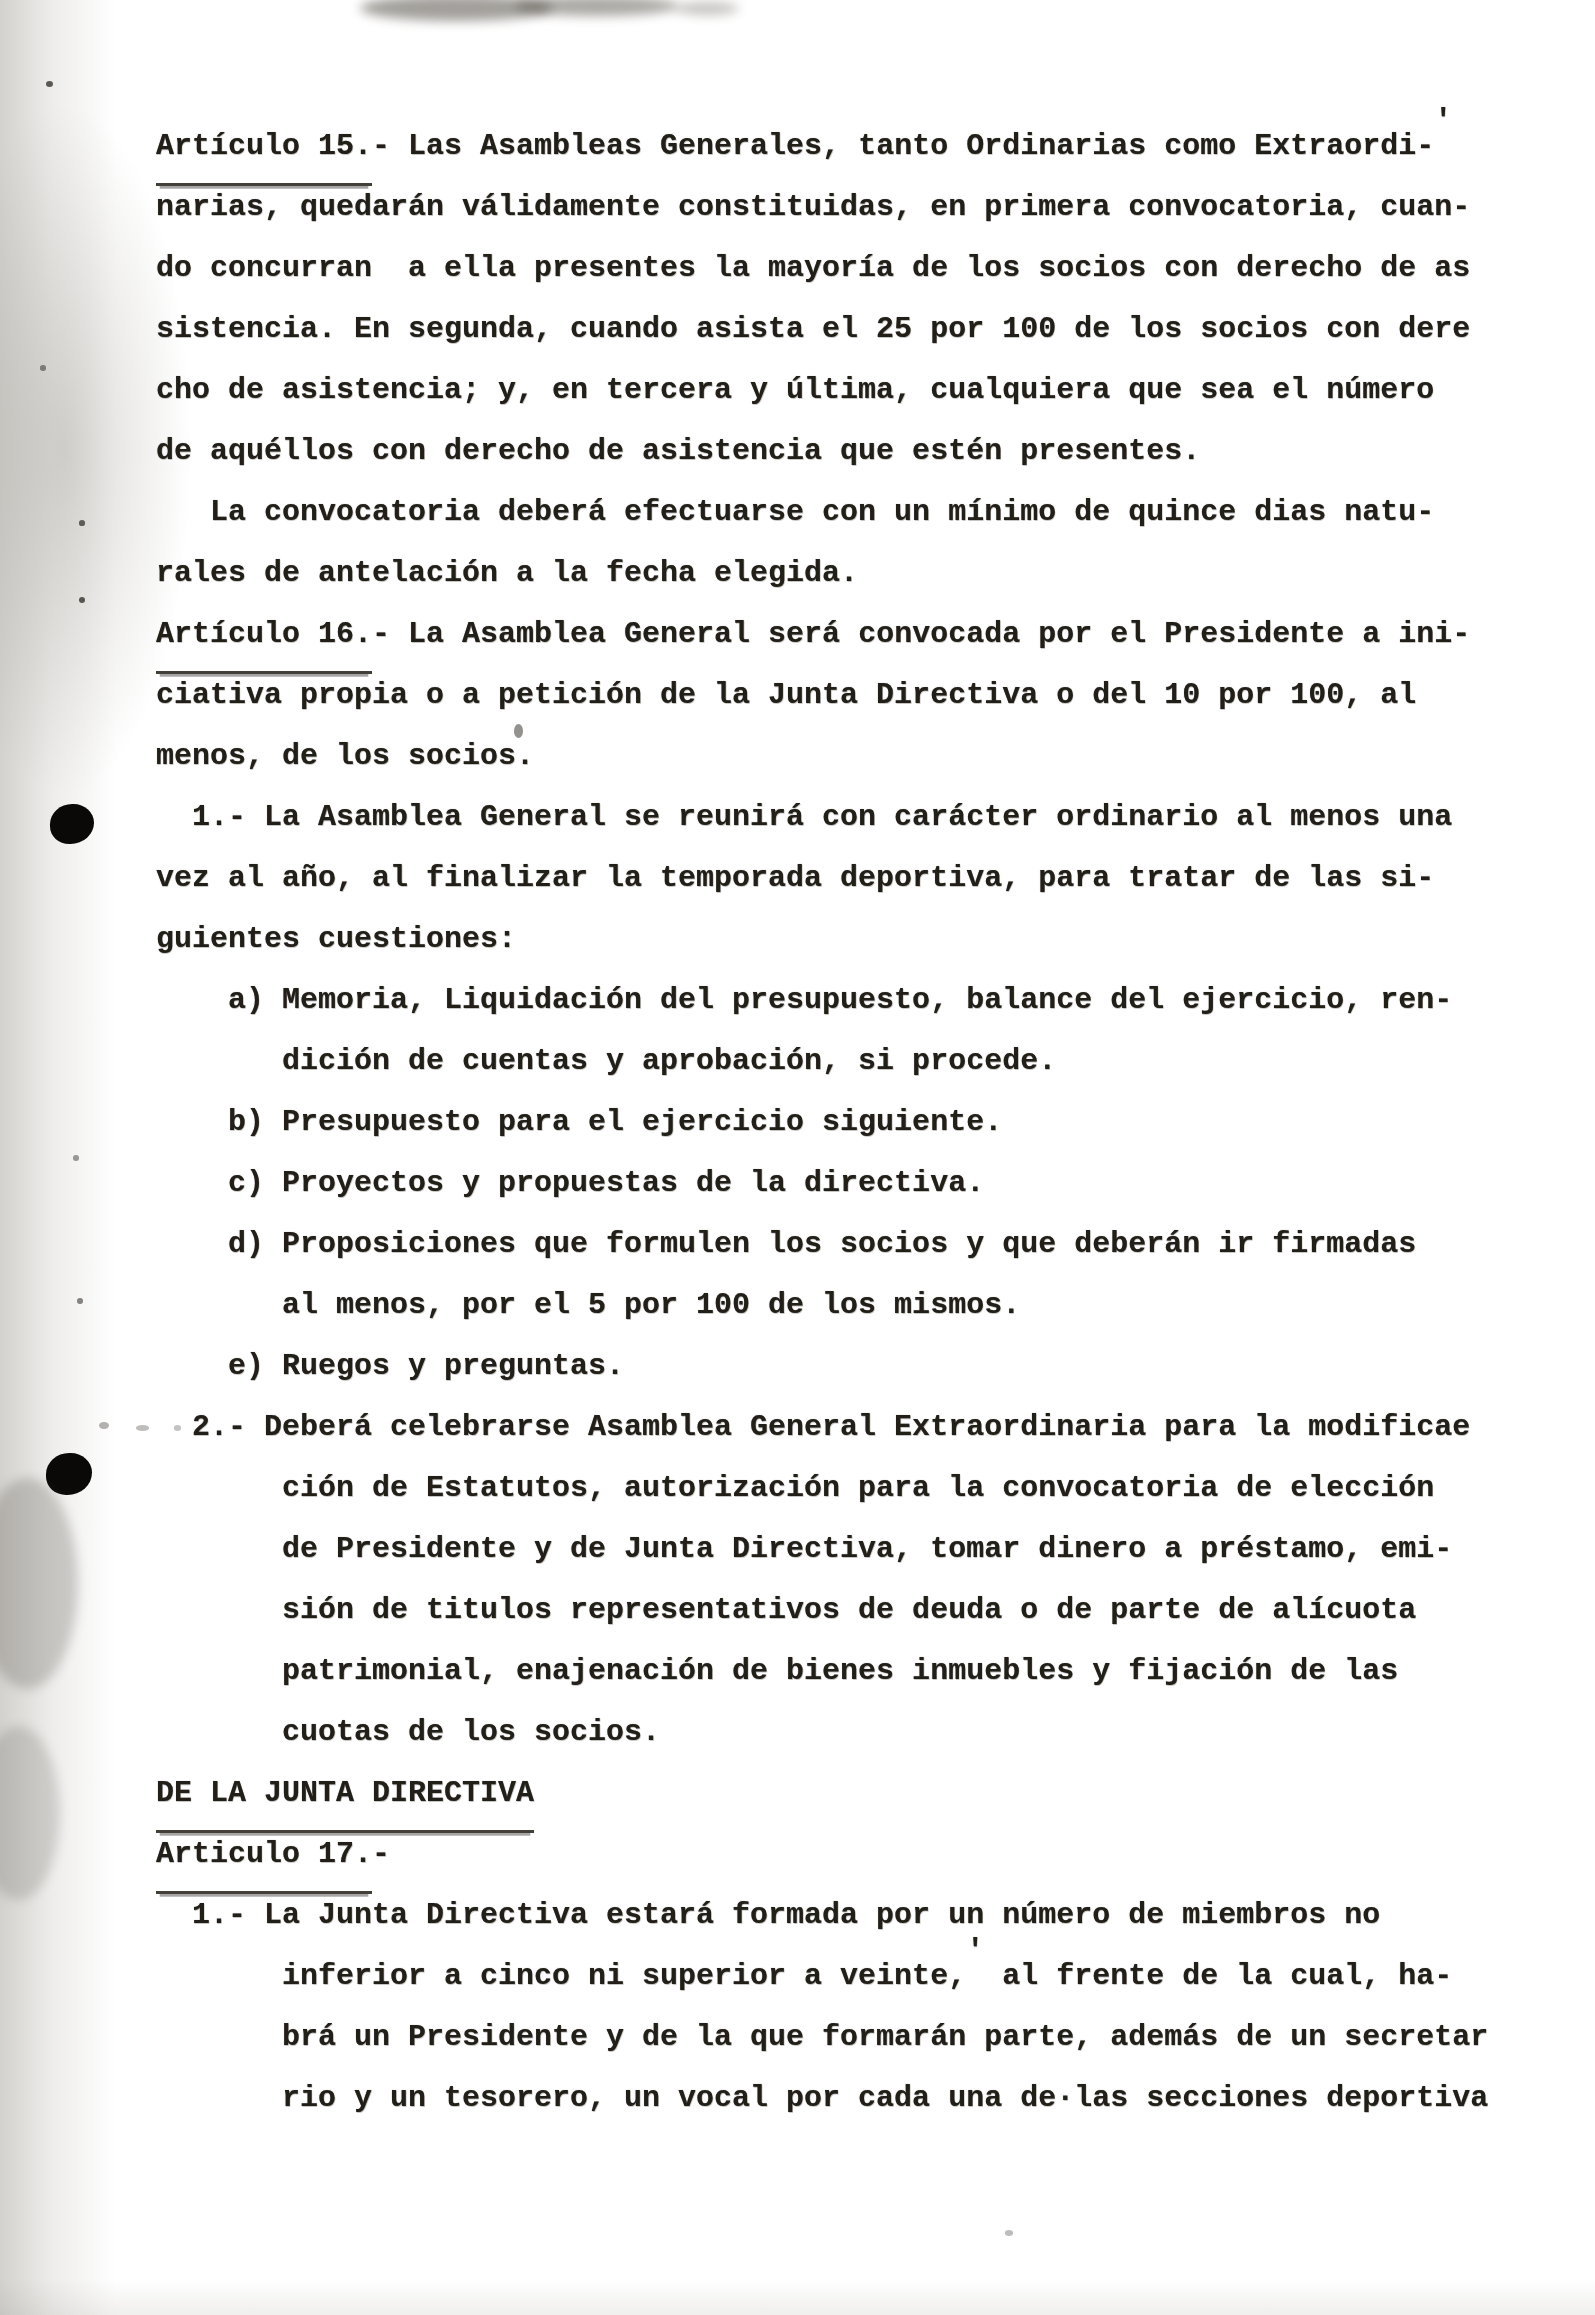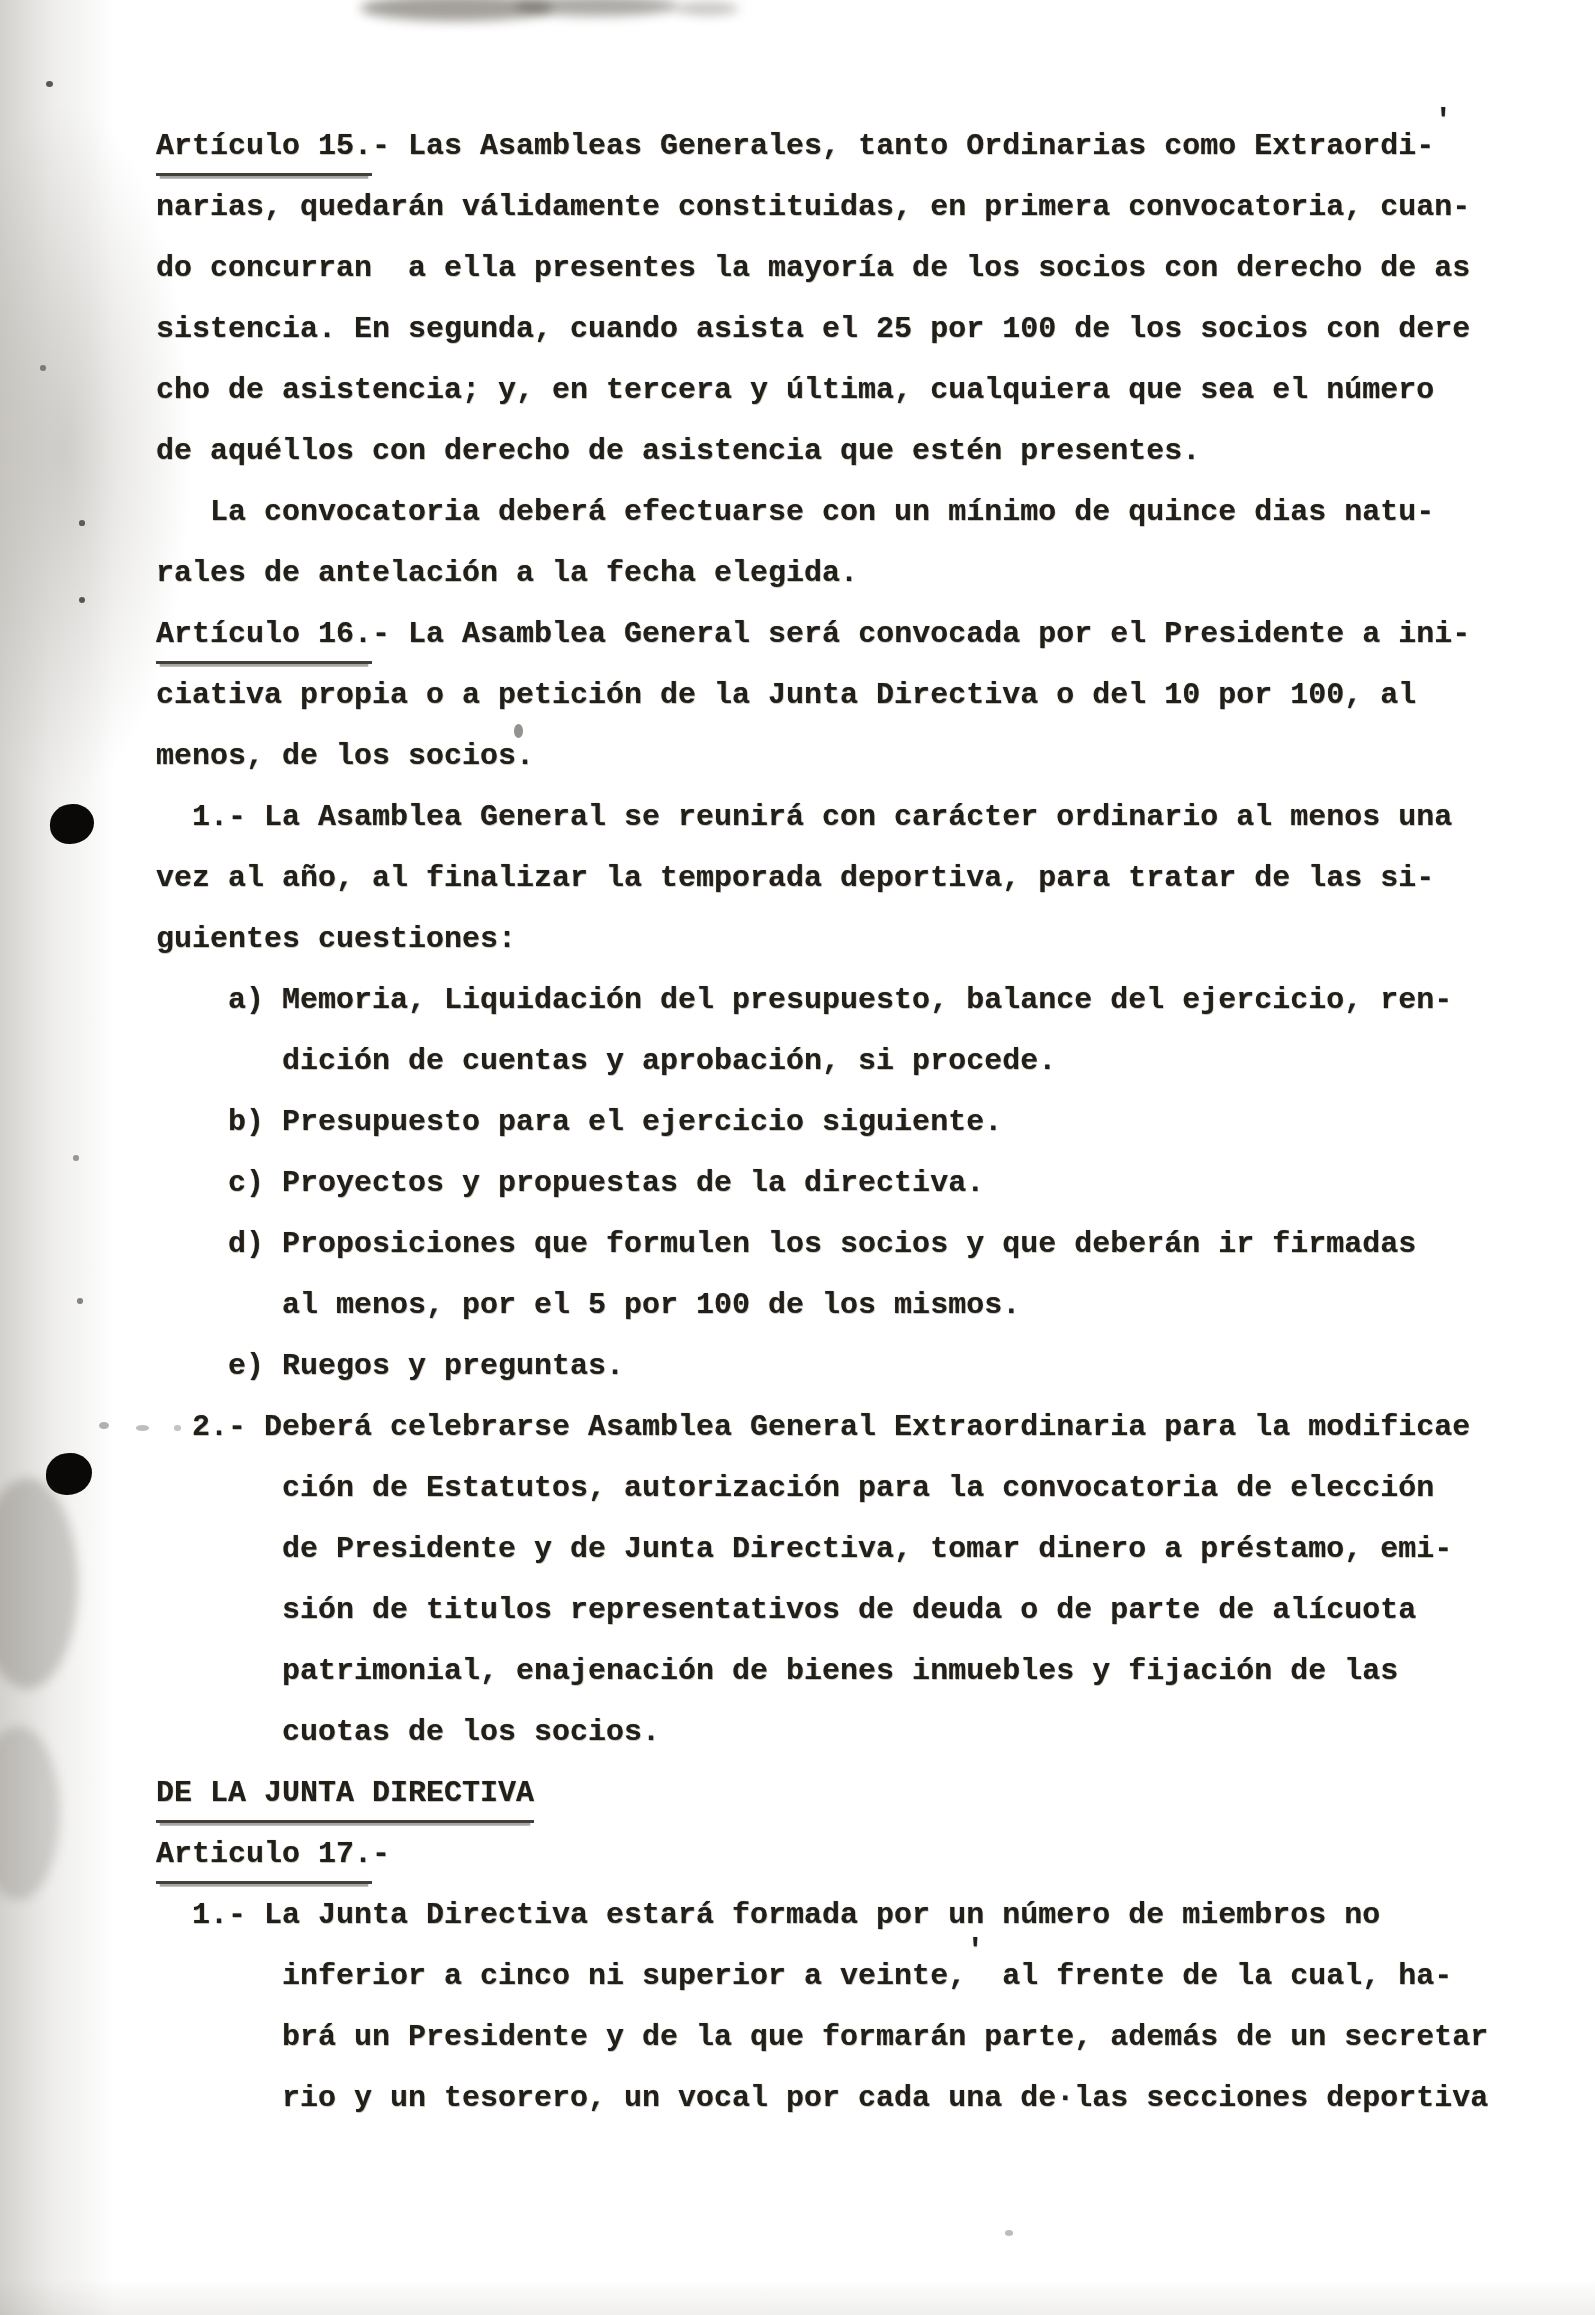--- a/index.html
+++ b/index.html
@@ -28,21 +28,21 @@
   }
   .doc{
     position:absolute;left:156px;top:116px;right:27.5px;
     color:#221e18;font-size:30px;font-weight:700;white-space:pre;
     text-shadow:0 0 0.9px rgba(34,30,24,0.5), 0.6px 0.6px 0 rgba(34,30,24,0.22);
   }
   .line{height:61px;line-height:61px;}
   .u{
     border-bottom:3.7px solid rgba(34,30,24,0.85);
     box-shadow:0 6.4px 0 -3.7px rgba(34,30,24,0.40);
-    padding-bottom:10px;
+    padding-bottom:20px;
   }
   .raised{position:relative;top:-0.85em;}
   .hole{position:absolute;background:#0a0907;border-radius:52% 48% 55% 45%;}
   .smudge{position:absolute;background:rgba(70,64,55,0.9);filter:blur(5.5px);border-radius:50%;}
   .speck{position:absolute;background:#2a261f;border-radius:50%;}
 </style>
 </head>
 <body>
 
 <div class="scanband"></div>

